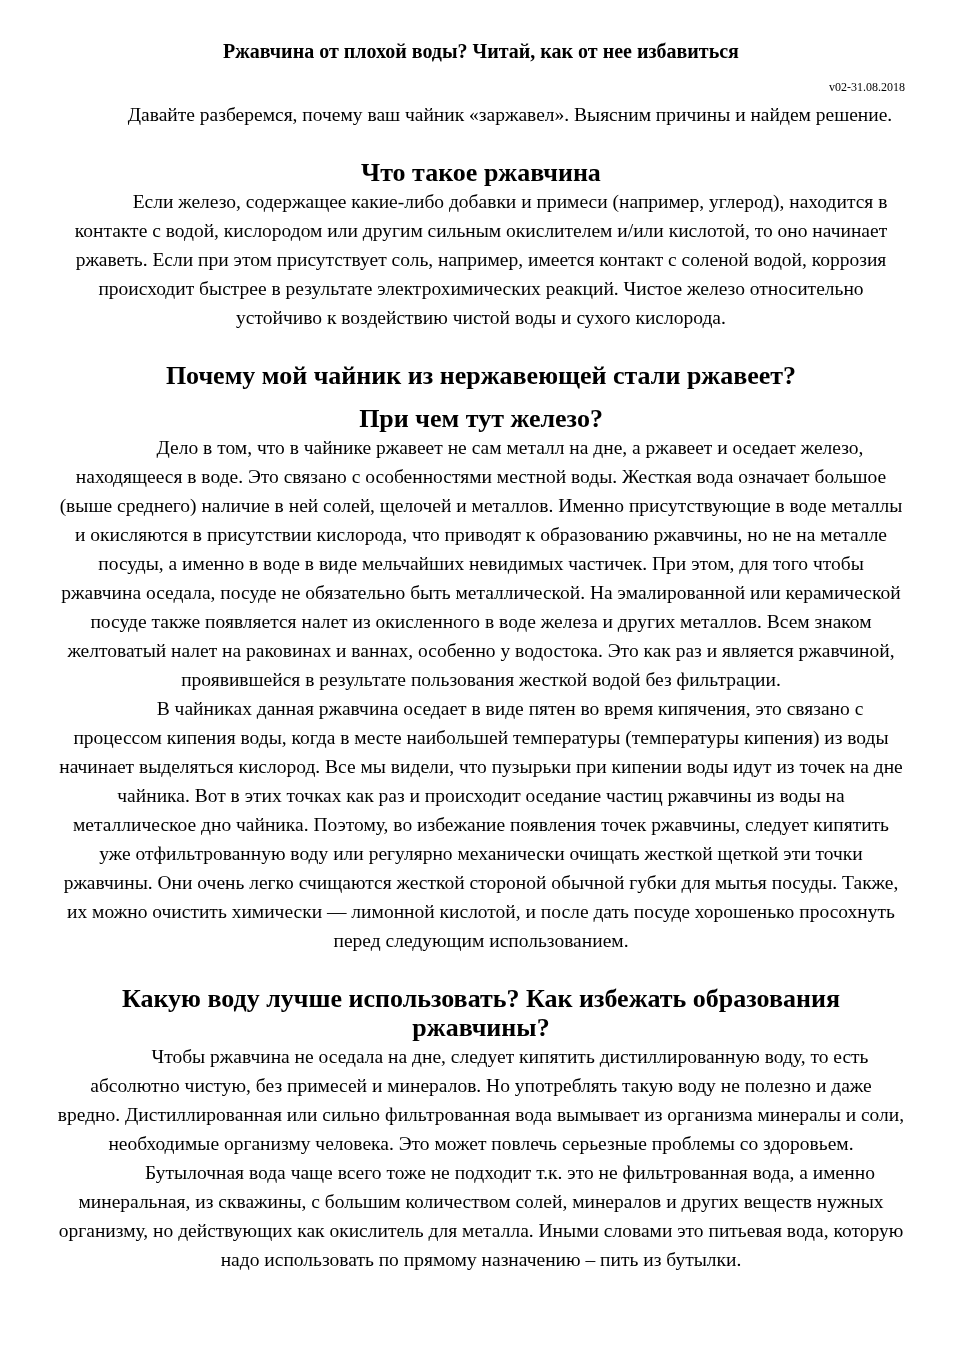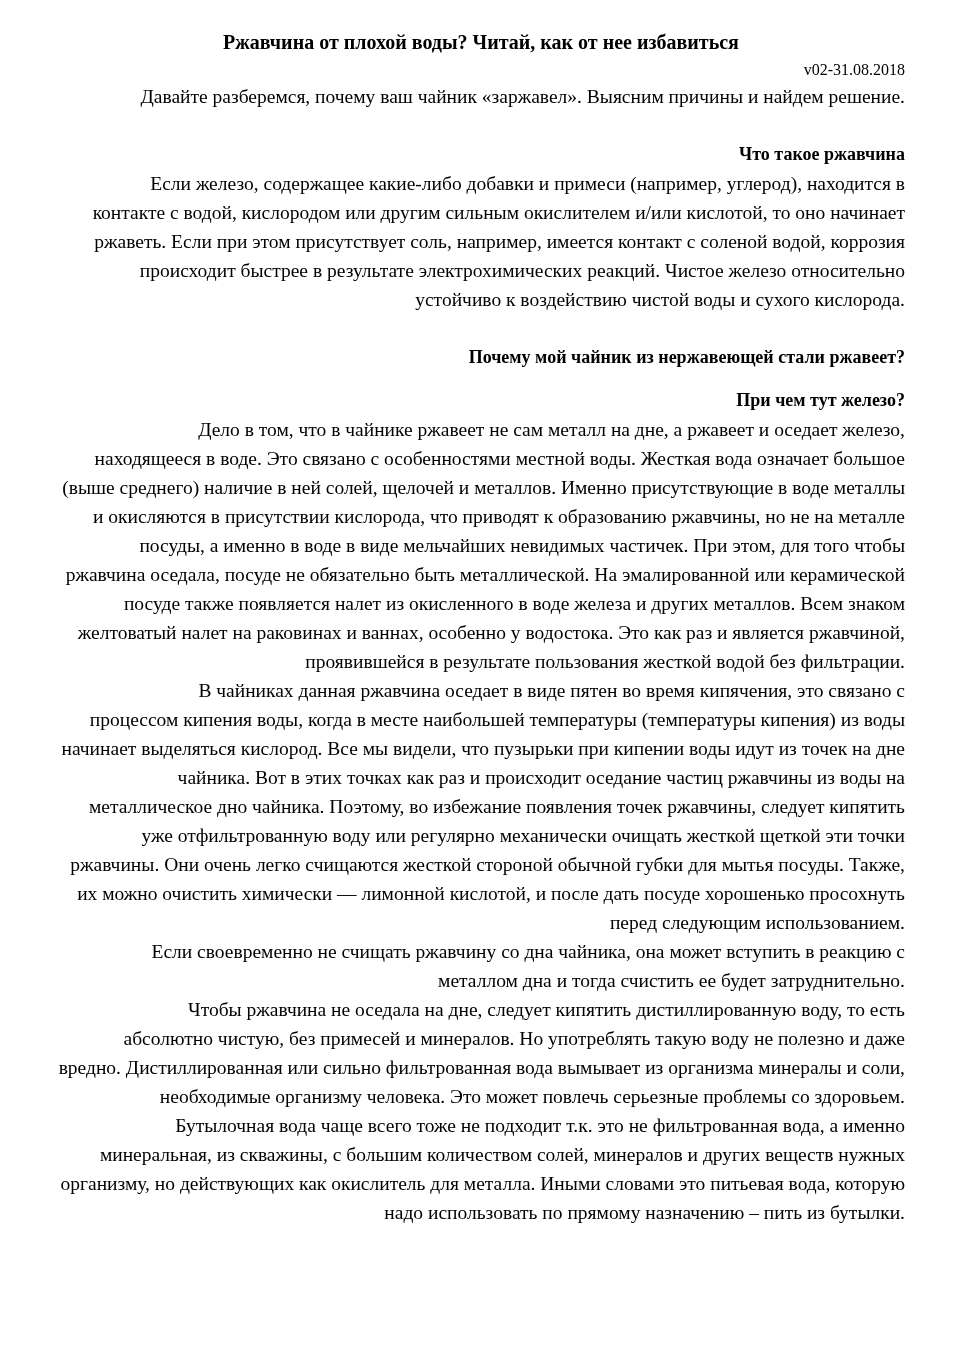--- a/index.html
+++ b/index.html
@@ -17,41 +17,41 @@
     width: 960px;
     min-height: 1358px;
     padding: 28px 55px 20px 57px;
     font-family: "Liberation Serif", "DejaVu Serif", serif;
     font-size: 19.5px;
     line-height: 29px;
     color: #000000;
     background: #ffffff;
   }
   .doc-title {
-    margin: 0;
+    margin: 9px;
     text-align: center;
     font-weight: bold;
     font-size: 20px;
     line-height: 29px;
   }
   .doc-version {
     text-align: right;
-    font-size: 16px;
+    font-size: 12px;
     line-height: 25px;
   }
   .para {
     margin: 0;
     text-indent: 58px;
-    text-align: right;
+    text-align: center;
   }
   .heading {
     margin: 29px 0 0 0;
-    text-align: right;
+    text-align: center;
     font-weight: bold;
-    font-size: 18px;
+    font-size: 26px;
     line-height: 29px;
   }
   .heading.sub {
     margin-top: 14px;
   }
 </style>
 </head>
 <body>
 
 <div class="page">
@@ -60,18 +60,18 @@
   <div class="doc-version">v02-31.08.2018</div>
   <p class="para">Давайте разберемся, почему ваш чайник «заржавел». Выясним причины и найдем решение.</p>
 
   <div class="heading">Что такое ржавчина</div>
   <p class="para">Если железо, содержащее какие-либо добавки и примеси (например, углерод), находится в контакте с водой, кислородом или другим сильным окислителем и/или кислотой, то оно начинает ржаветь. Если при этом присутствует соль, например, имеется контакт с соленой водой, коррозия происходит быстрее в результате электрохимических реакций. Чистое железо относительно устойчиво к воздействию чистой воды и сухого кислорода.</p>
 
   <div class="heading">Почему мой чайник из нержавеющей стали ржавеет?</div>
   <div class="heading sub">При чем тут железо?</div>
   <p class="para">Дело в том, что в чайнике ржавеет не сам металл на дне, а ржавеет и оседает железо, находящееся в воде. Это связано с особенностями местной воды. Жесткая вода означает большое (выше среднего) наличие в ней солей, щелочей и металлов. Именно присутствующие в воде металлы и окисляются в присутствии кислорода, что приводят к образованию ржавчины, но не на металле посуды, а именно в воде в виде мельчайших невидимых частичек. При этом, для того чтобы ржавчина оседала, посуде не обязательно быть металлической. На эмалированной или керамической посуде также появляется налет из окисленного в воде железа и других металлов. Всем знаком желтоватый налет на раковинах и ваннах, особенно у водостока. Это как раз и является ржавчиной, проявившейся в результате пользования жесткой водой без фильтрации.</p>
   <p class="para">В чайниках данная ржавчина оседает в виде пятен во время кипячения, это связано с процессом кипения воды, когда в месте наибольшей температуры (температуры кипения) из воды начинает выделяться кислород. Все мы видели, что пузырьки при кипении воды идут из точек на дне чайника. Вот в этих точках как раз и происходит оседание частиц ржавчины из воды на металлическое дно чайника. Поэтому, во избежание появления точек ржавчины, следует кипятить уже отфильтрованную воду или регулярно механически очищать жесткой щеткой эти точки ржавчины. Они очень легко счищаются жесткой стороной обычной губки для мытья посуды. Также, их можно очистить химически — лимонной кислотой, и после дать посуде хорошенько просохнуть перед следующим использованием.</p>
-  <p class="para">Если своевременно не счищать ржавчину со дна чайника, она может вступить в реакцию с металлом дна и тогда счистить ее будет затруднительно.</p>
 
+  <div class="heading">Какую воду лучше использовать? Как избежать образования ржавчины?</div>
   <p class="para">Чтобы ржавчина не оседала на дне, следует кипятить дистиллированную воду, то есть абсолютно чистую, без примесей и минералов. Но употреблять такую воду не полезно и даже вредно. Дистиллированная или сильно фильтрованная вода вымывает из организма минералы и соли, необходимые организму человека. Это может повлечь серьезные проблемы со здоровьем.</p>
   <p class="para">Бутылочная вода чаще всего тоже не подходит т.к. это не фильтрованная вода, а именно минеральная, из скважины, с большим количеством солей, минералов и других веществ нужных организму, но действующих как окислитель для металла. Иными словами это питьевая вода, которую надо использовать по прямому назначению – пить из бутылки.</p>
 
 </div>
 
 </body></html>

